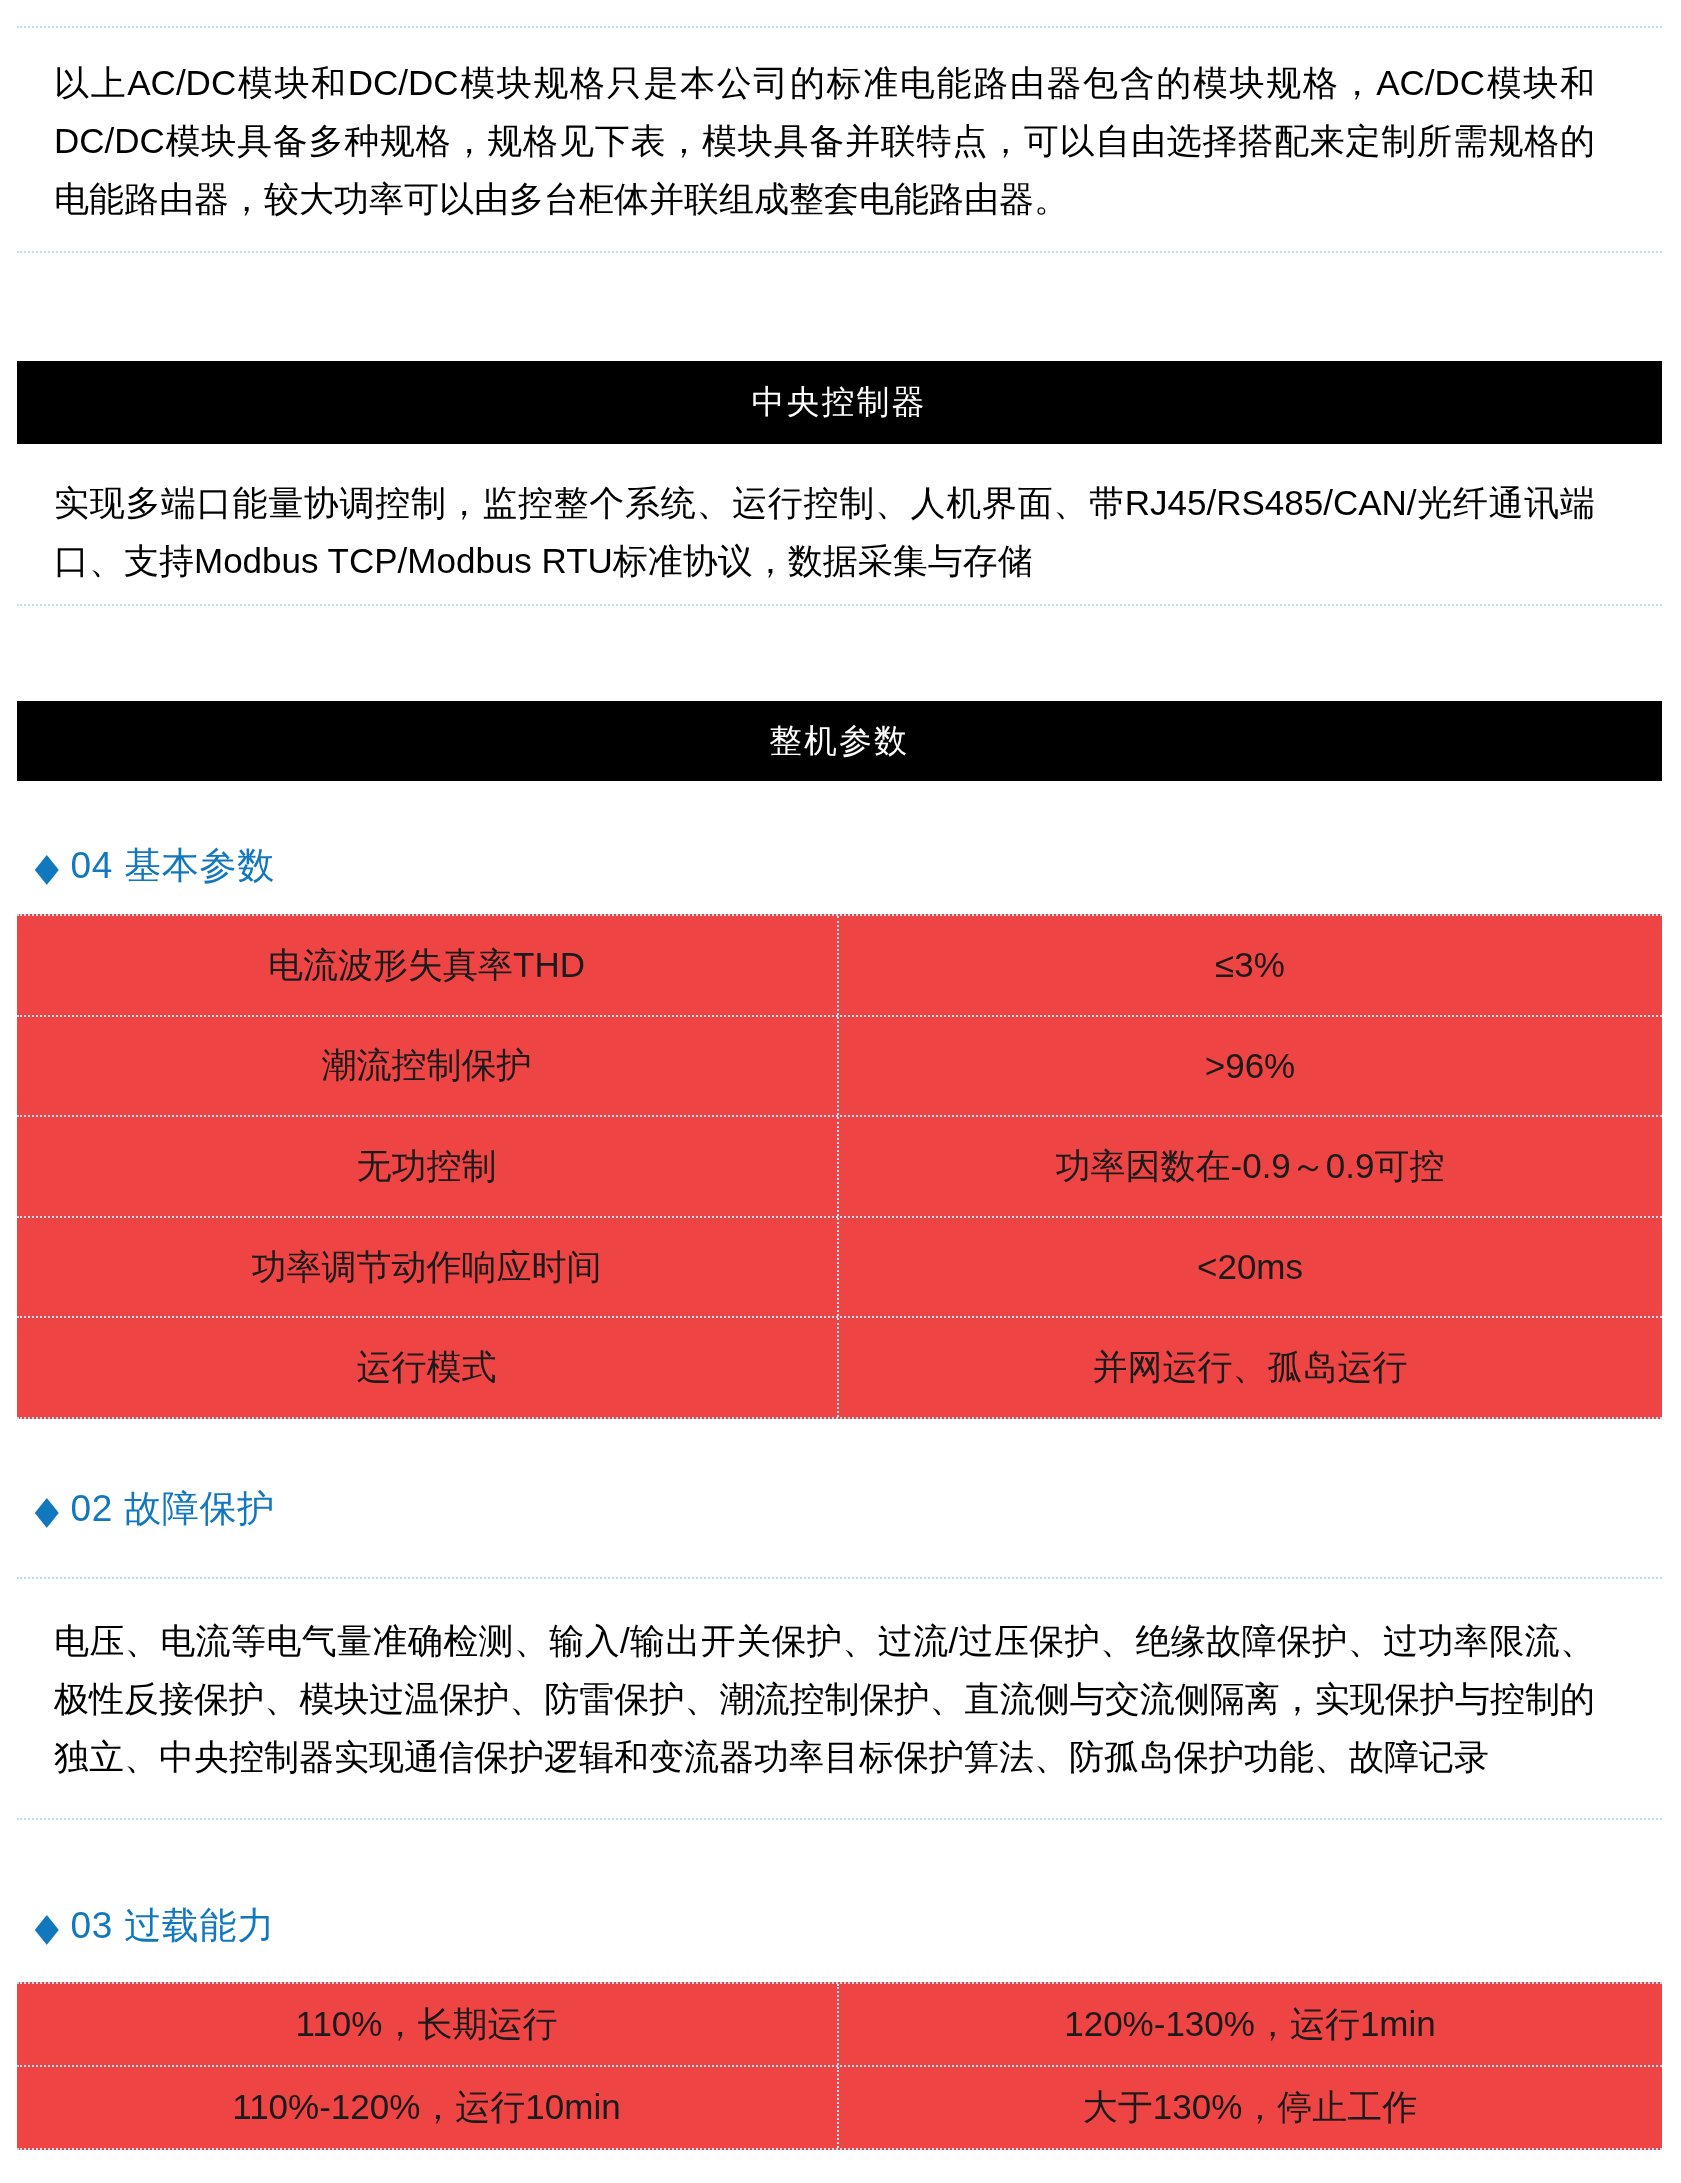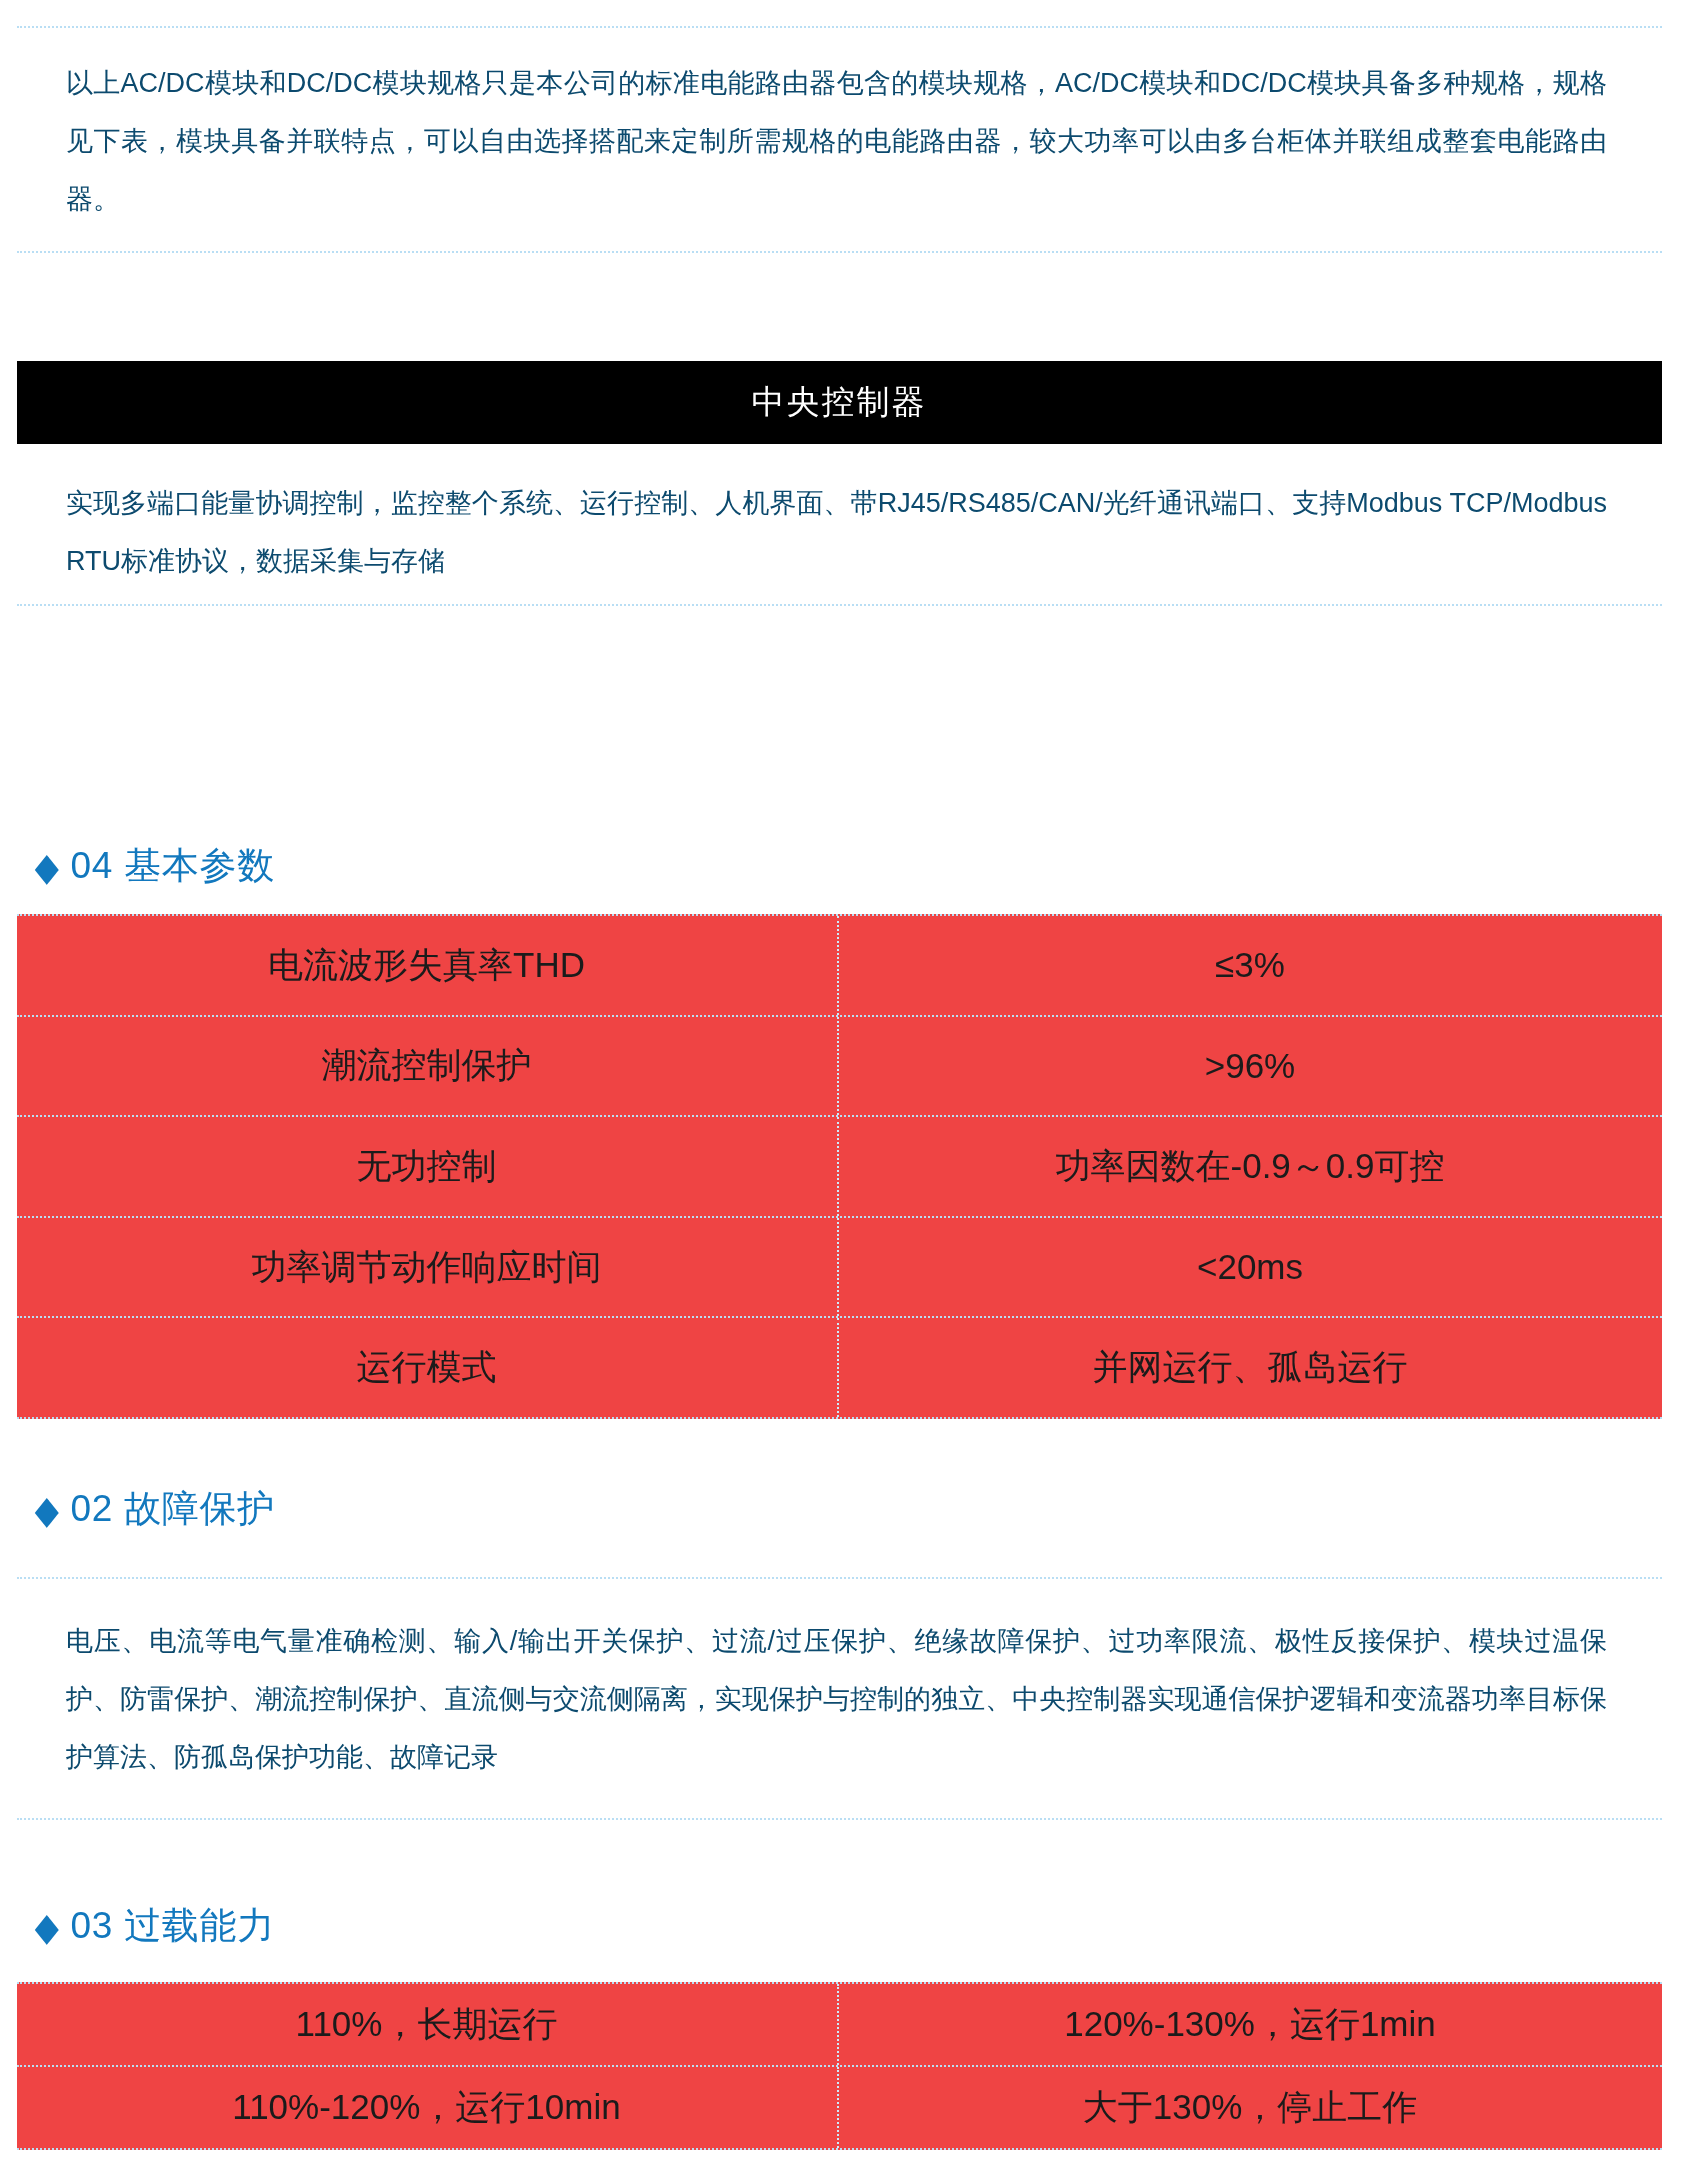--- a/index.html
+++ b/index.html
@@ -9,24 +9,24 @@
     background:#ffffff;
     font-family:"Liberation Sans","DejaVu Sans",sans-serif;
     color:#1b1b1b;
     overflow:hidden;
   }
   .sep {
     position:absolute; left:16.5px; width:1645px; height:0;
     border-top:2px dotted #b9def4;
   }
   .para {
-    position:absolute; left:66px; width:1541px;
-    font-size:27px; line-height:58px;
+    position:absolute; left:54px; width:1541px;
+    font-size:35px; line-height:58px;
     text-align:justify; text-align-last:left;
-    color:#0c4a6e;
+    color:#000000;
   }
   .banner {
     position:absolute; left:16.5px; width:1645px;
     background:#000000;
     display:flex; align-items:center; justify-content:center;
   }
   .banner-title {
     color:#ffffff; font-size:33px; letter-spacing:2px;
   }
   .sec-head {
@@ -73,20 +73,23 @@
   <div class="sep" style="top:251px"></div>
 
   <div class="banner" style="top:361px; height:83px">
     <span class="banner-title">中央控制器</span>
   </div>
 
   <div class="para" style="top:474px">实现多端口能量协调控制，监控整个系统、运行控制、人机界面、带RJ45/RS485/CAN/光纤通讯端口、支持Modbus TCP/Modbus RTU标准协议，数据采集与存储</div>
 
   <div class="sep" style="top:604px"></div>
 
+  <div class="banner" style="top:701px; height:80px">
+    <span class="banner-title">整机参数</span>
+  </div>
 
   <div class="sec-head" style="top:841px">
     <span class="diamond">◆</span>
     <span>04 基本参数</span>
   </div>
 
   <div class="spec-table" style="top:914px; height:505px">
     <div class="spec-row">
       <div class="cell left">电流波形失真率THD</div>
       <div class="cell right">≤3%</div>

